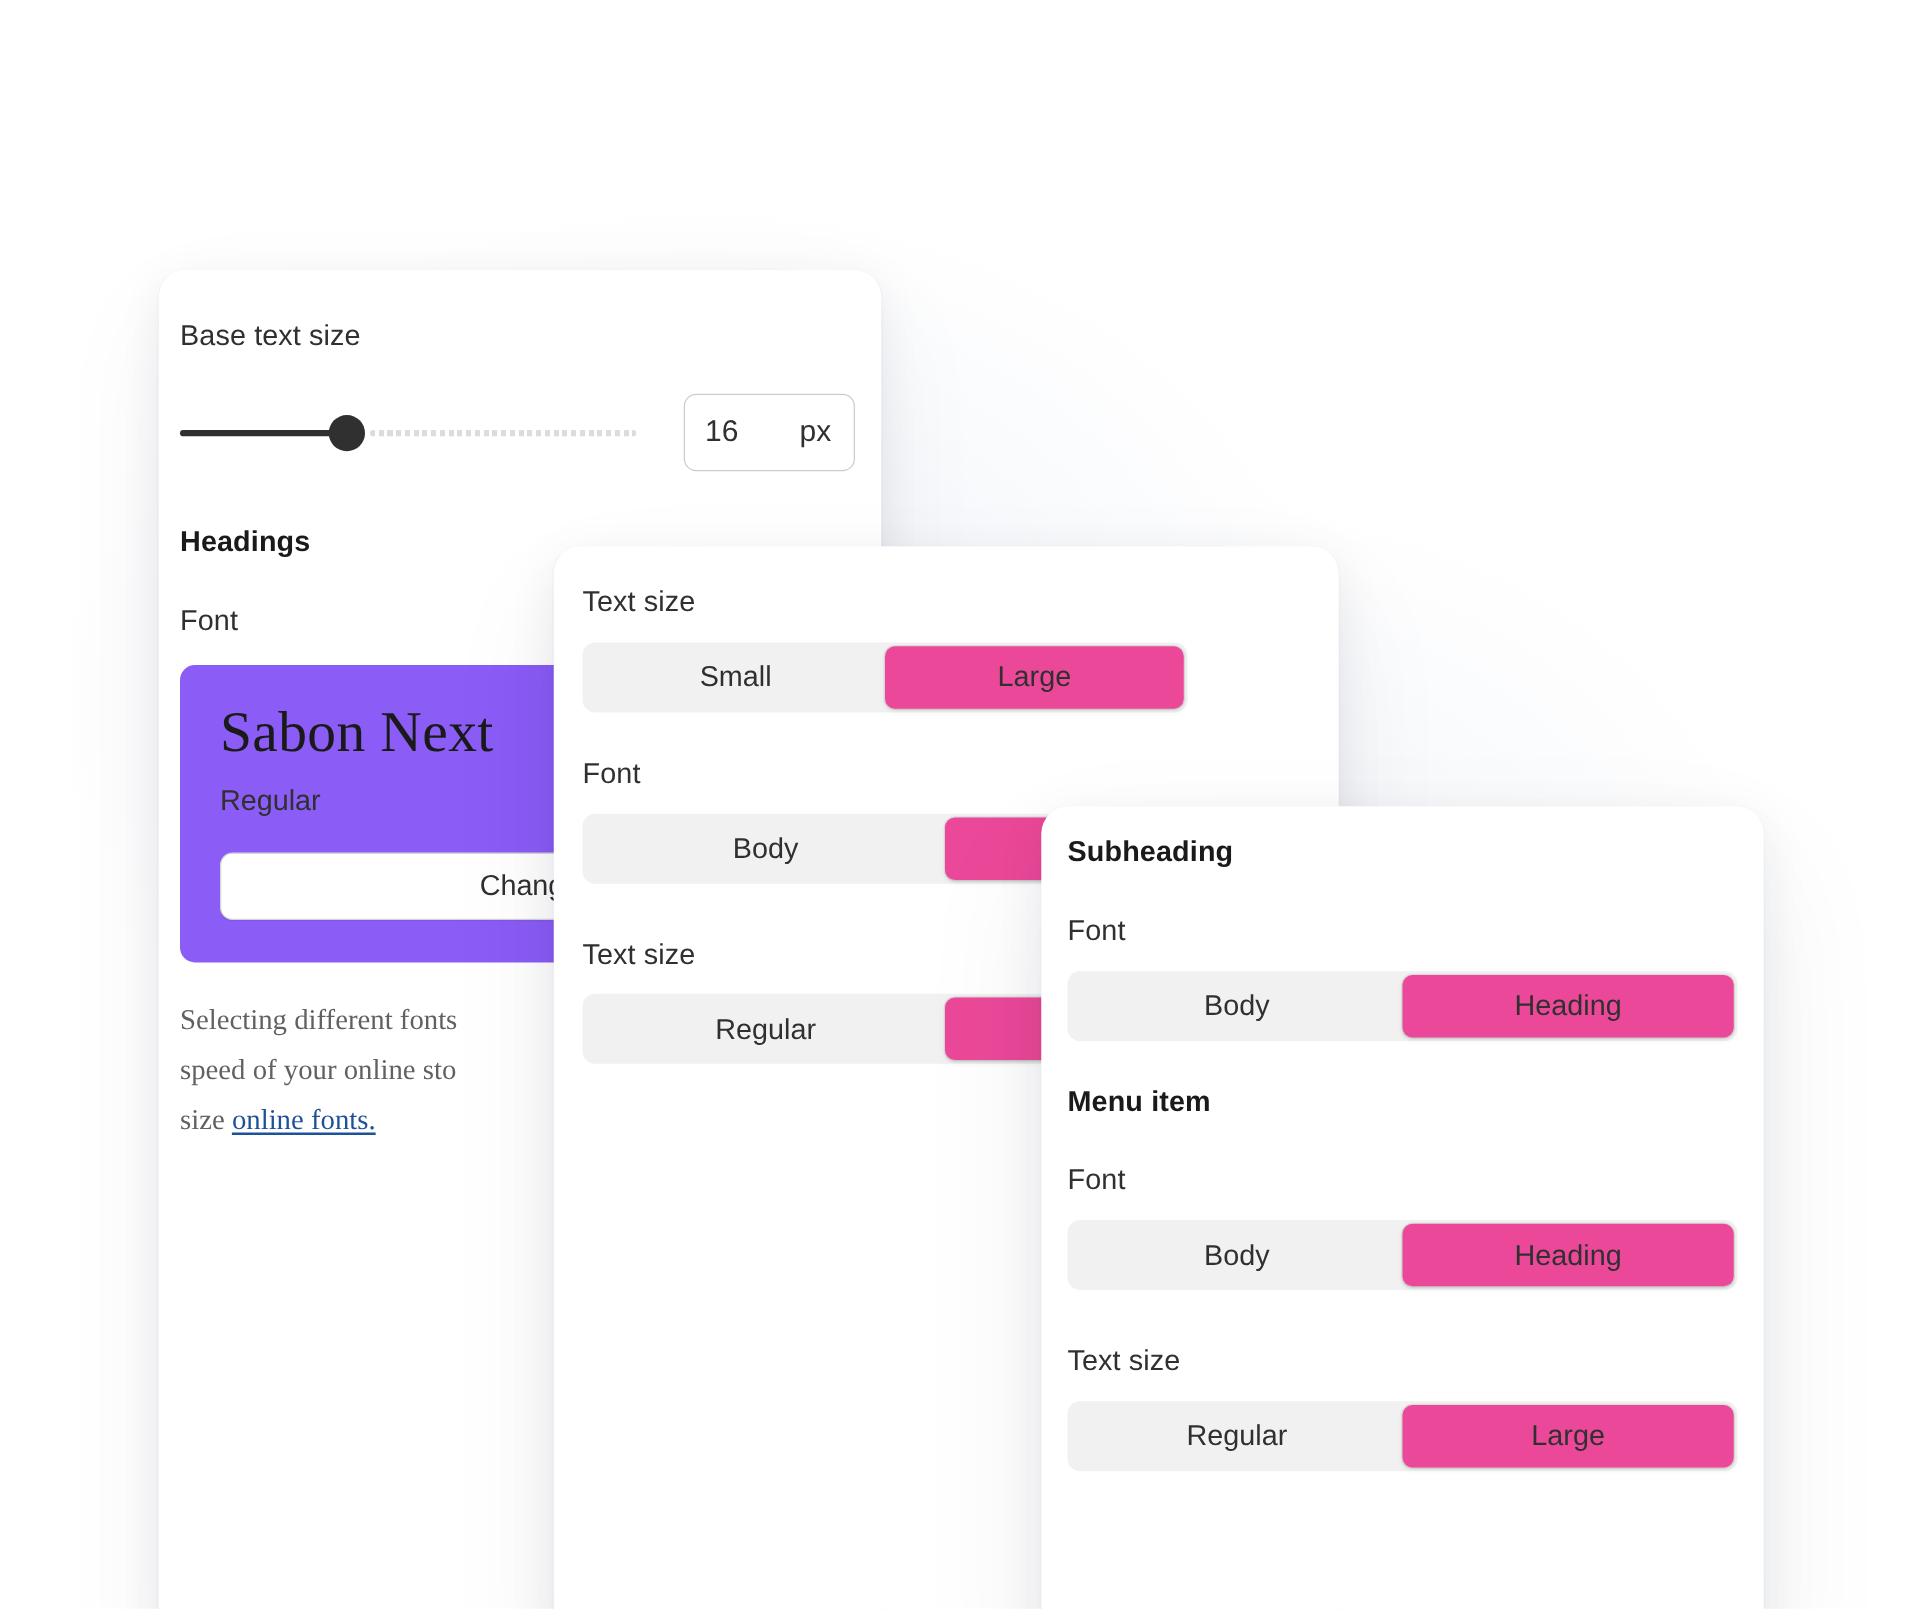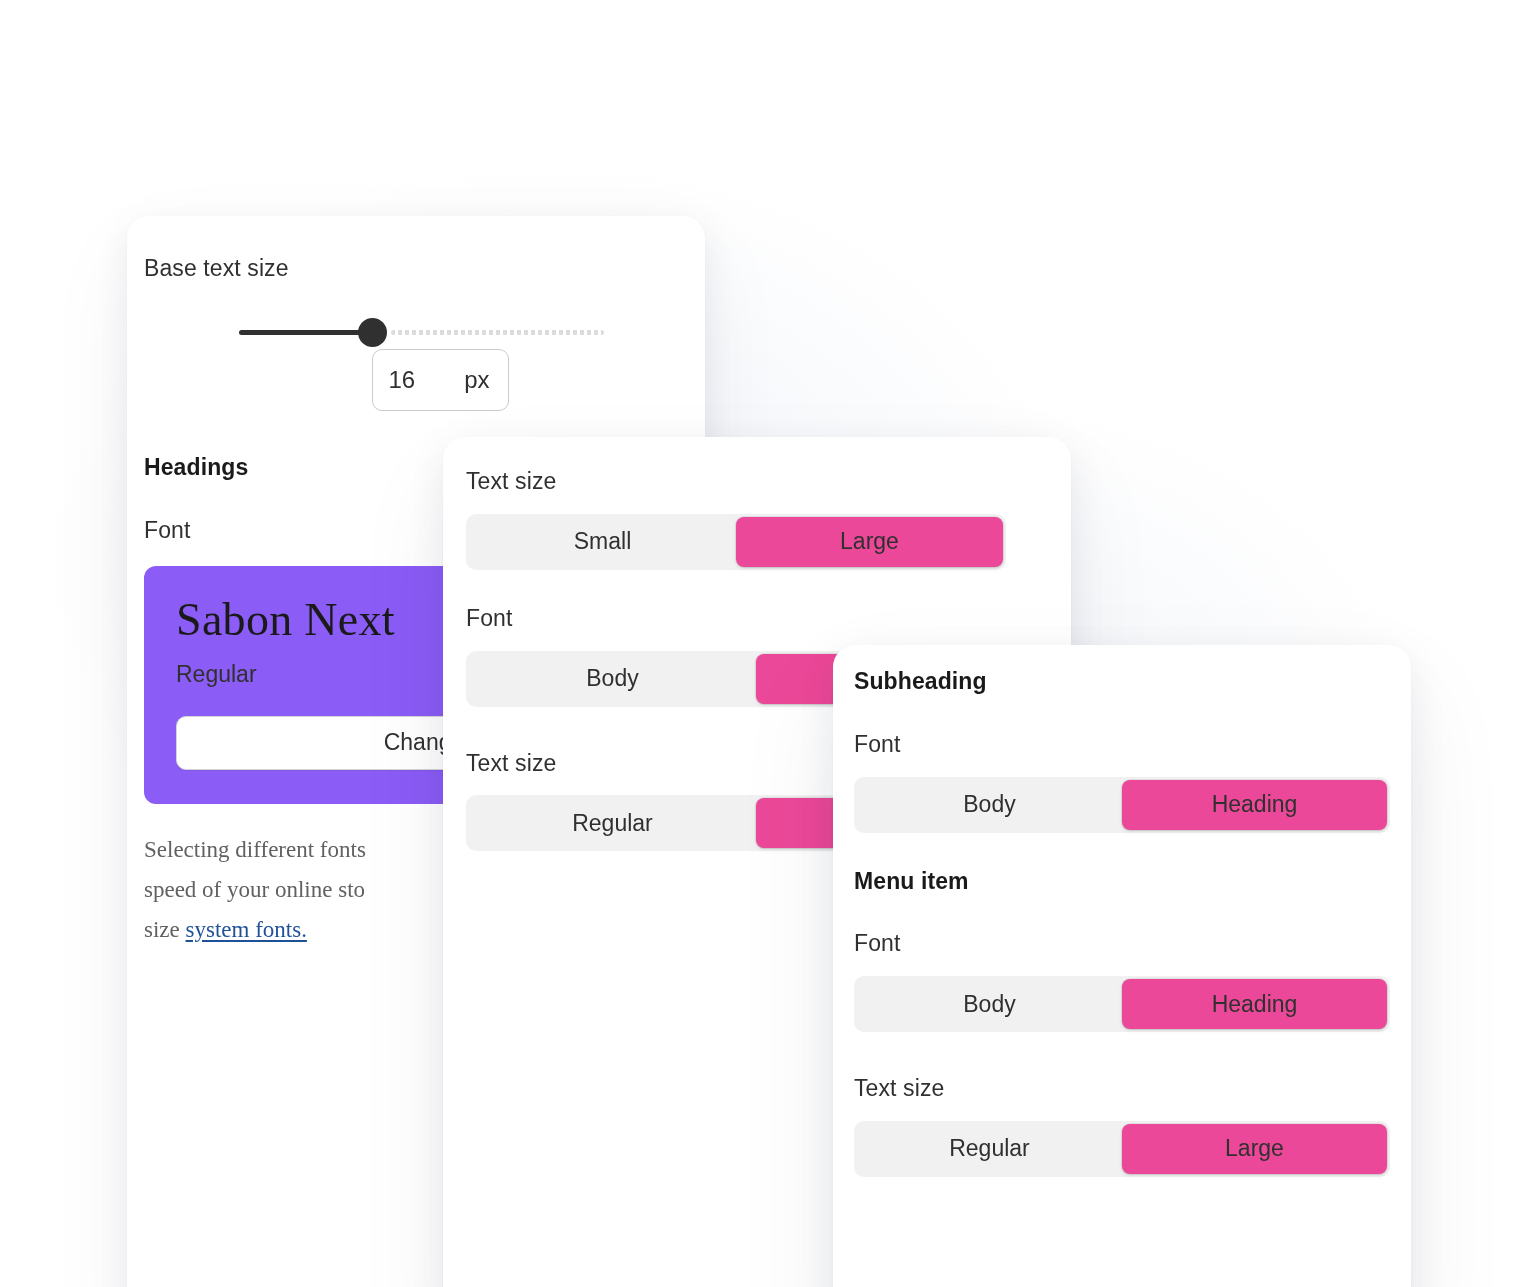--- a/index.html
+++ b/index.html
@@ -83,21 +83,20 @@
     color: #1a1a1a;
     font-weight: 700;
     letter-spacing: 0.1px;
   }
 
   
   .slider-row {
     display: flex;
     align-items: center;
     margin-top: 32px;
-    flex-direction: column;
   }
   .slider {
     position: relative;
     width: 372px;
     height: 34px;
     flex: 0 0 auto;
   }
   .slider-track-filled {
     position: absolute;
     left: 0;
@@ -235,21 +234,21 @@
     padding: 0;
     height: 100%;
   }
   .seg-item.selected {
     background: #ec4899;
     box-shadow: 0 0 0 1px rgba(26,26,26,0.07),
                 0 1px 2px rgba(26,26,26,0.10),
                 0 2px 5px rgba(26,26,26,0.06);
   }
 
-  .seg-w3 { width: 540px; }
+  .seg-w3 { width: 484px; }
   .seg-w2-wide { width: 580px; }
   .seg-w2 { width: 536px; }
 
   .block-gap-lg { margin-top: 42px; }
   .block-gap-md { margin-top: 34px; }
 </style>
 </head>
 <body>
 
 <div class="bg-wash"></div>
@@ -276,21 +275,21 @@
 
   <div class="font-preview">
     <div class="font-preview-name">Sabon Next</div>
     <div class="font-preview-style">Regular</div>
     <button class="change-btn">Change</button>
   </div>
 
   <div class="help-text">
     <span>Selecting different fonts </span><br>
     <span>speed of your online sto</span><br>
-    <span>size </span><a class="help-link" href="#">system fonts.</a>
+    <span>size </span><a class="help-link" href="#">online fonts.</a>
   </div>
 </div>
 
 <div class="card" id="card-button">
 
   <div class="field-label">Text size</div>
 
   <div class="seg seg-w3">
     <button class="seg-item">Small</button>
     <button class="seg-item selected">Large</button>

